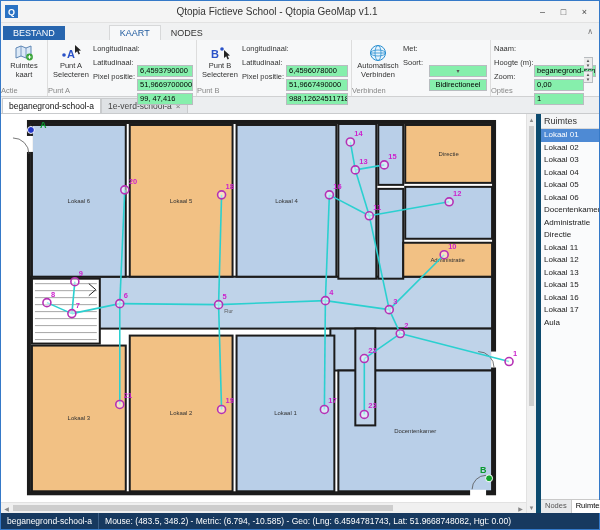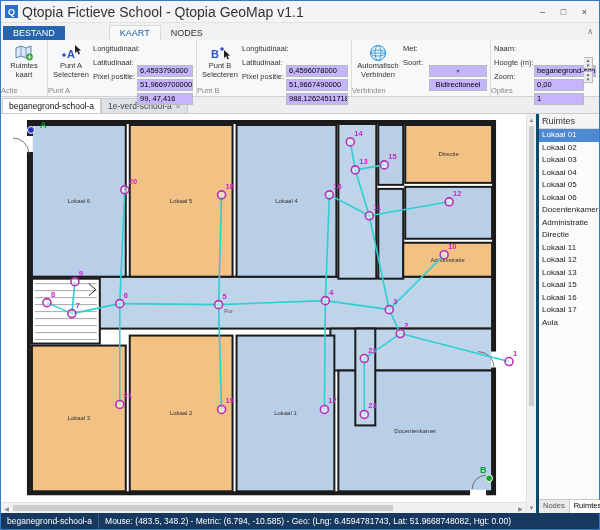--- a/index.html
+++ b/index.html
@@ -6,21 +6,21 @@
   html,body { width:600px; height:530px; overflow:hidden;
     font-family:"Liberation Sans", sans-serif; background:#fff; }
   .window { width:600px; height:530px; border:1px solid #3579c8;
     display:flex; flex-direction:column; background:#f0f0f0; }
 
   
   .titlebar { height:22px; background:#f4f4f4; display:flex; align-items:center;
     padding:0 4px; border-bottom:1px solid #e2e2e2; flex:0 0 auto; }
   .app-icon { width:13px; height:13px; background:#2a72c4; color:#fff; font-size:9px;
     font-weight:bold; display:flex; align-items:center; justify-content:center; margin-right:4px; }
-  .title { flex:1; font-size:14px; color:#333; white-space:nowrap; }
+  .title { flex:1; text-align:center; font-size:10px; color:#333; white-space:nowrap; }
   .win-controls { display:flex; }
   .win-btn { width:21px; height:16px; font-size:9px; color:#444; display:flex;
     align-items:center; justify-content:center; }
 
   
   .ribbon-tabs { height:17px; background:#f0f1f2; display:flex; align-items:flex-end;
     padding-left:2px; flex:0 0 auto; }
   .rtab { font-size:9px; padding:2px 10px; color:#333; }
   .rtab.bestand { background:#2765ae; color:#fff; }
   .rtab.active { background:#f7f8f9; border:1px solid #d7d8d9; border-bottom:none; color:#1f5a9e;margin-left:44px; }
@@ -32,21 +32,21 @@
   .rgroup { position:relative; padding:2px 3px 11px 3px; display:flex; gap:2px;
     border-right:1px solid #ddd; }
   .rgroup-label { position:absolute; bottom:1px; left:0; right:0; text-align:left;
     font-size:7.5px; color:#888; }
   .bigbtn { width:40px; display:flex; flex-direction:column; align-items:center;
     font-size:7.5px; line-height:8.5px; text-align:center; color:#333; padding-top:1px; }
   .bigbtn .icn { height:19px; display:flex; align-items:center; }
   .fields { display:flex; flex-direction:column; gap:1px; }
   .frow { display:flex; align-items:center; height:13px; }
   .flabel { font-size:7.5px; color:#333; flex:0 0 auto; }
-  .fbox { border:1px solid #b8bcc0; background:#c4b5fd; font-size:7.5px; padding:0 2px;
+  .fbox { border:1px solid #b8bcc0; background:#86efac; font-size:7.5px; padding:0 2px;
     height:12px; line-height:10px; overflow:hidden; white-space:nowrap;margin-top:45px; }
   .lw44 { width:44px; } .lw26 { width:26px; } .lw40 { width:40px; }
   .bw56 { width:56px; } .bw62 { width:62px; } .bw58 { width:58px;flex-direction:column; } .bw50 { width:50px; }
   .select { display:flex; align-items:center; justify-content:space-between; }
   .select .arr { font-size:6px; color:#555; }
   .spin { width:9px; height:12px; display:flex; flex-direction:column;
     border:1px solid #b8bcc0; border-left:none; }
   .spin span { flex:1; font-size:4.5px; line-height:5px; text-align:center;
     color:#555; background:#ececec; }
 
@@ -69,21 +69,21 @@
     color:#888; display:flex; align-items:center; justify-content:center; }
   .hscroll .a1 { left:0; } .hscroll .a2 { right:0; }
   .vscroll { width:10px; background:#f0f0f0; border-left:1px solid #e2e2e2; position:relative; }
   .vscroll .thumb { position:absolute; top:12px; height:280px; left:2px; right:2px; background:#cdcdcd; }
   .vscroll .a1,.vscroll .a2 { position:absolute; left:0; right:0; height:11px; font-size:6px;
     color:#888; display:flex; align-items:center; justify-content:center; }
   .vscroll .a1 { top:0; } .vscroll .a2 { bottom:0; }
 
   
   .sidebar { width:63px; display:flex; flex-direction:column; background:#f4f5f6;
-    border-left:3px solid #0c4a6e; flex:0 0 auto; }
+    border-left:5px solid #0c4a6e; flex:0 0 auto; }
   .sb-title { height:15px; font-size:9px; color:#333; padding:2px 3px;
     border-bottom:1px solid #d9d9d9; }
   .sb-list { flex:1; background:#fafbfc; overflow:hidden; }
   .sb-item { height:12.5px; font-size:8px; line-height:12px; padding:0 3px; color:#222;
     white-space:nowrap; overflow:hidden; }
   .sb-item.selected { background:#4e8ad4; color:#fff; }
   .sb-tabs { height:14px; display:flex; border-top:1px solid #c9c9c9; background:#e8eaec; }
   .sb-tab { font-size:7.5px; padding:1px 4px; color:#555; border-right:1px solid #c9c9c9; }
   .sb-tab.active { background:#fff; color:#000; }
 

